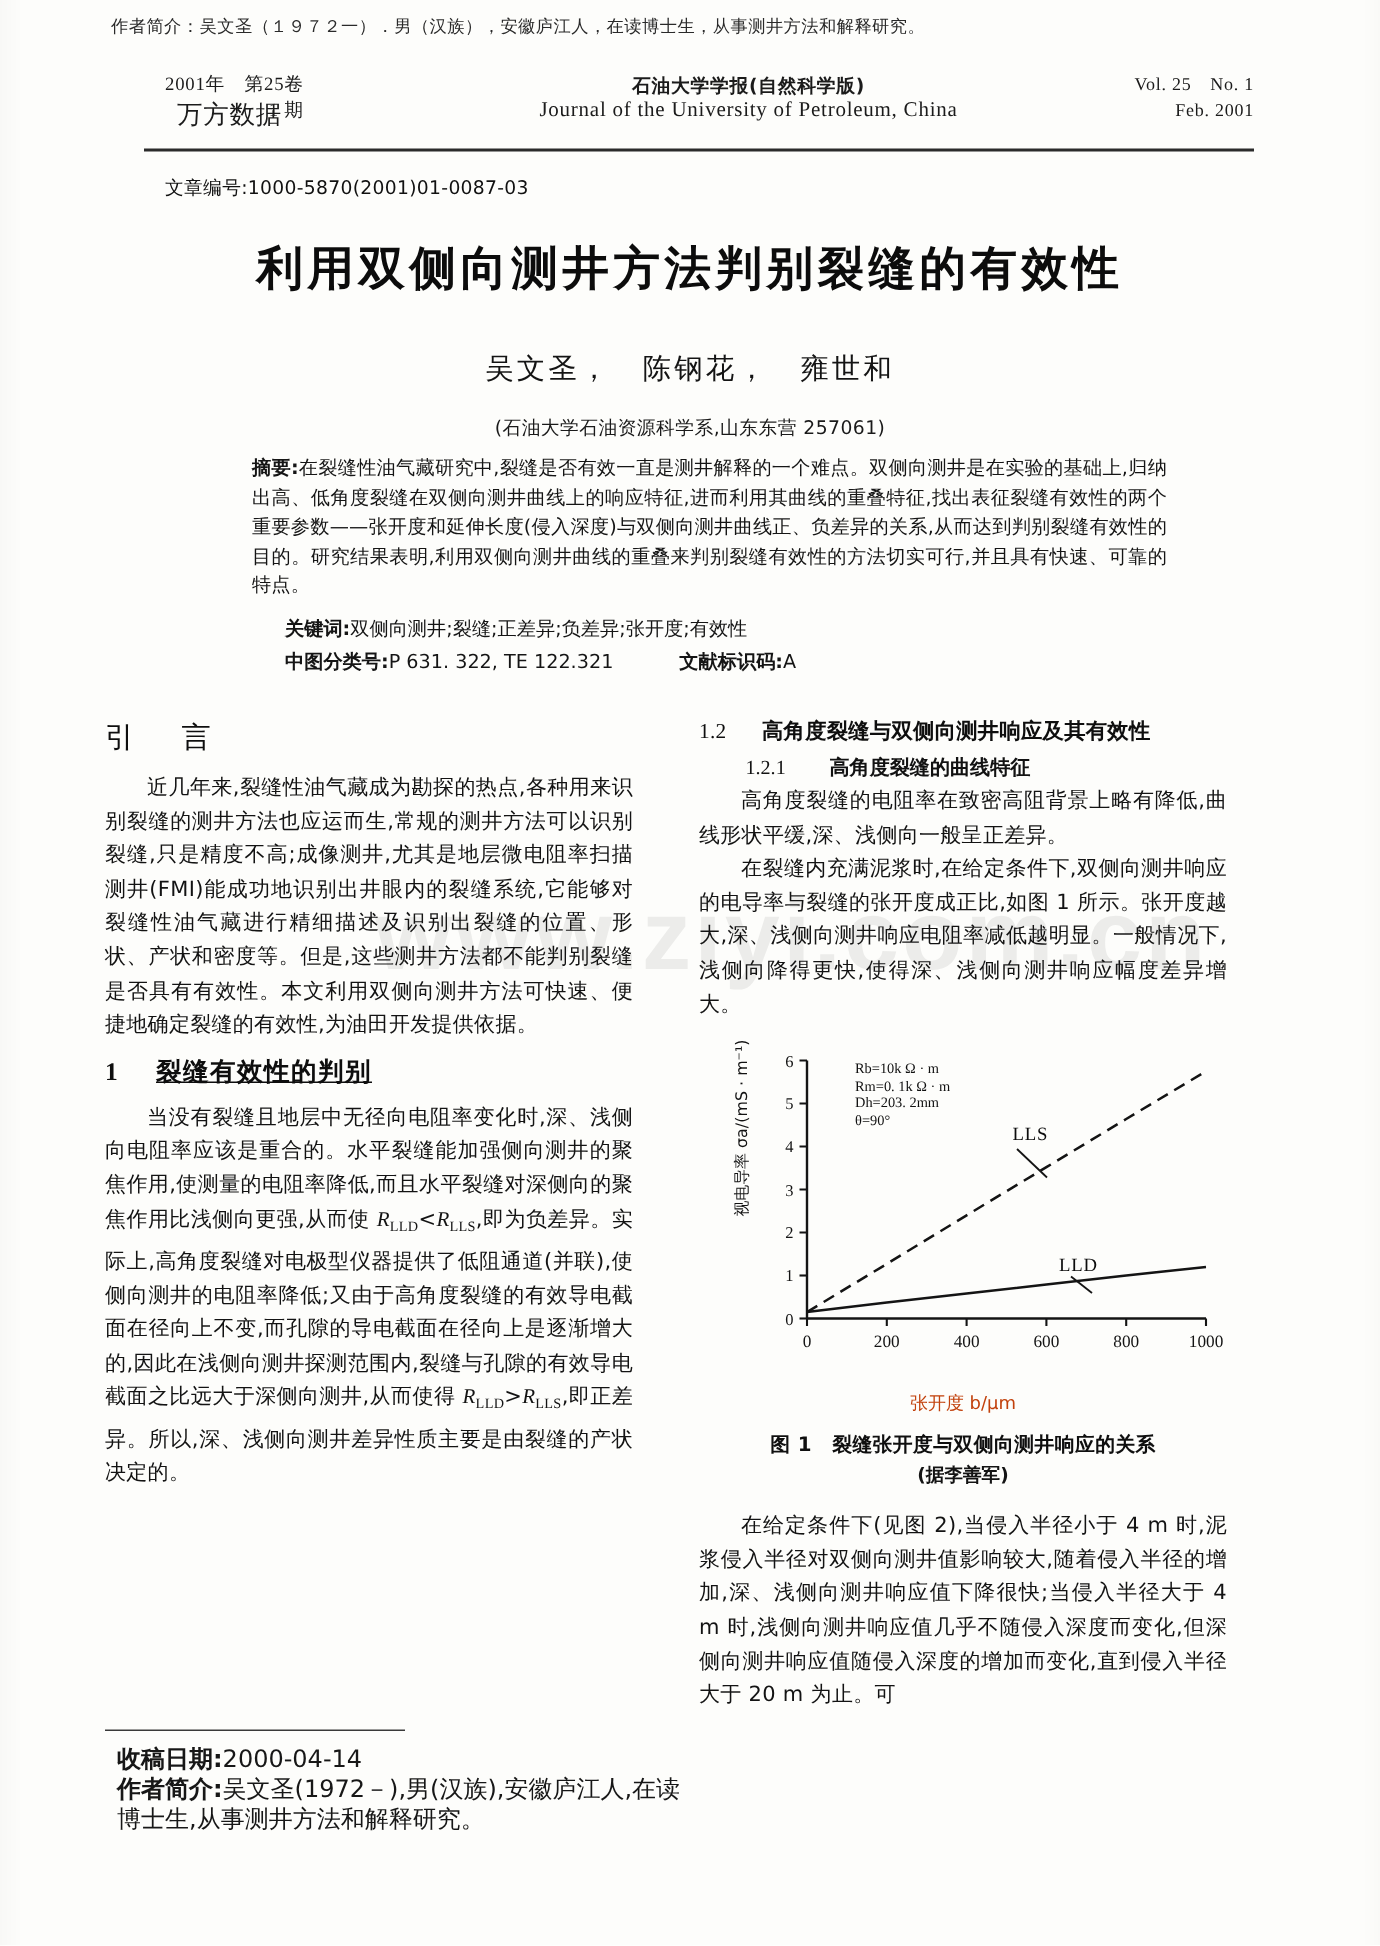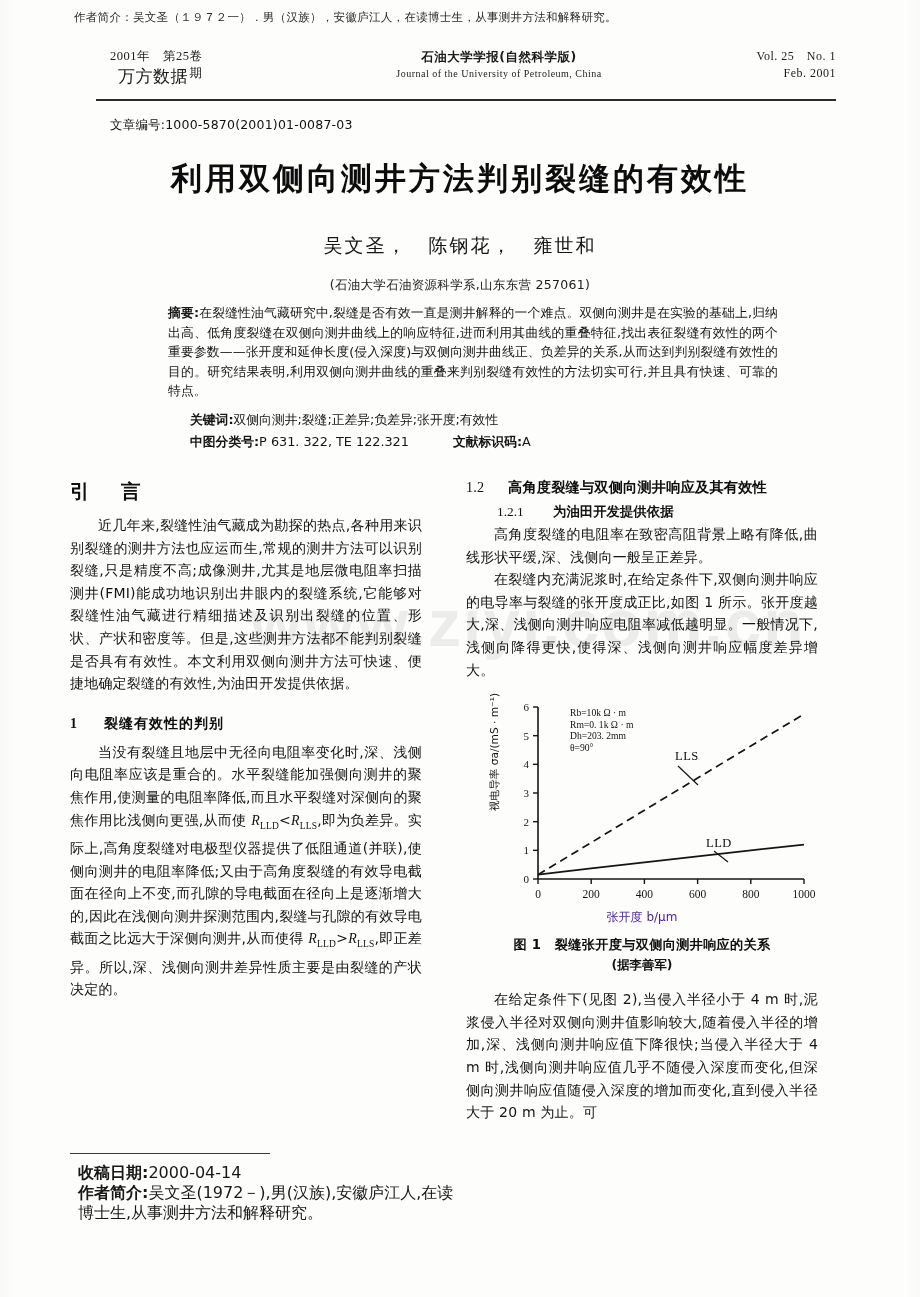--- a/index.html
+++ b/index.html
@@ -72,21 +72,21 @@
     font-size: 12px;
     line-height: 17px;
     color: #1b1b1b;
   }
   .rh-left  { left: 14px;  top: 0; text-align: right; font-family: Liberation Serif, serif; }
   .rh-mid   { left: 238px; top: 0; width: 330px; text-align: center; }
   .rh-right { right: 0;    top: 0; text-align: right; width: 120px; }
   .rh-l1 { font-size: 12.5px; letter-spacing: .5px; }
   .rh-l2 { font-size: 12.5px; letter-spacing: .5px; }
   .rh-mid .rh-l1 { font-weight: 700; font-size: 12.5px; }
-  .rh-mid .rh-l2 { font-size: 10px; font-family: "Liberation Serif", serif; }
+  .rh-mid .rh-l2 { font-size: 14px; font-family: "Liberation Serif", serif; }
   .rh-right .rh-l1, .rh-right .rh-l2 {
     font-family: "Liberation Serif", serif;
     font-size: 12px;
   }
   .wf-stamp {
     position: absolute;
     left: 22px;
     top: 17px;
     font-size: 17px;
     color: #1b1b1b;
@@ -180,31 +180,32 @@
   .col {
     position: absolute;
     top: 478px;
     width: 352px;
   }
   .col-left  { left: 70px; }
   .col-right { left: 466px; }
 
   .h1 {
     font-size: 19.5px;
-    font-weight: 700;
+    font-weight: 400;
     letter-spacing: 6px;
     margin: 0 0 9px 0;
     color: #0e0e0e;
   }
   .h1-num {
-    font-size: 14px;
-    font-weight: 700;
-    margin: 20px 0 8px 0;
+    font-size: 17px;
+    font-weight: 700;
+    margin: 8px 0 8px 0;
     color: #0e0e0e;
     letter-spacing: 1px;
+    text-decoration: underline;
   }
   .h1-num .n { display: inline-block; width: 34px; font-family: "Liberation Serif", serif; }
   .h2 {
     font-size: 14.2px;
     font-weight: 700;
     margin: 12px 0 2px 0;
     color: #0e0e0e;
     letter-spacing: .2px;
   }
   .h2 .n { display: inline-block; width: 42px; font-family: "Liberation Serif", serif; font-weight: 400; }
@@ -274,24 +275,24 @@
     letter-spacing: .3px;
   }
   .fig-sub {
     margin-top: 3px;
     font-size: 12.4px;
     font-weight: 700;
     text-align: center;
     color: #141414;
   }
   .fig-xlabel {
-    margin-top: 1px;
+    margin-top: 19px;
     text-align: center;
     font-size: 12px;
-    color: #4c1d95;
+    color: #c2410c;
   }
   .params {
     position: absolute;
     left: 104px;
     top: 14px;
     font-size: 9.6px;
     line-height: 11.6px;
     font-family: "Liberation Serif", serif;
     color: #101010;
     white-space: nowrap;
@@ -375,21 +376,21 @@
 
   </div>
 
   <div class="col col-right">
 
     <div class="h2" style="margin-top:0">
       <span class="n">1.2</span><span>高角度裂缝与双侧向测井响应及其有效性</span>
     </div>
 
     <div class="h3">
-      <span class="n">1.2.1</span><span>为油田开发提供依据</span>
+      <span class="n">1.2.1</span><span>高角度裂缝的曲线特征</span>
     </div>
 
     <p class="body">高角度裂缝的电阻率在致密高阻背景上略有降低,曲线形状平缓,深、浅侧向一般呈正差异。</p>
     <p class="body">在裂缝内充满泥浆时,在给定条件下,双侧向测井响应的电导率与裂缝的张开度成正比,如图 1 所示。张开度越大,深、浅侧向测井响应电阻率减低越明显。一般情况下,浅侧向降得更快,使得深、浅侧向测井响应幅度差异增大。</p>
 
     <div class="figure">
       <div class="fig-canvas">
 
         <div class="ylabel">视电导率 σa/(mS · m⁻¹)</div>
 

